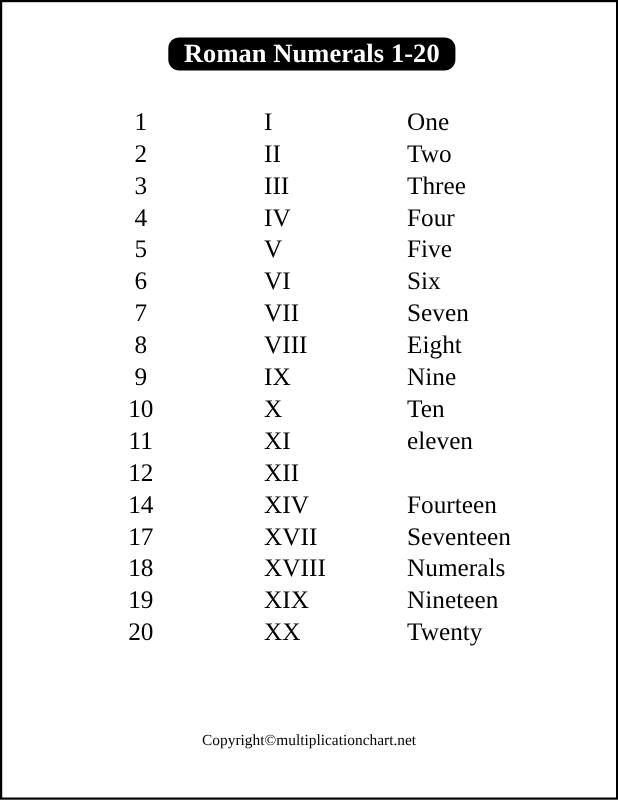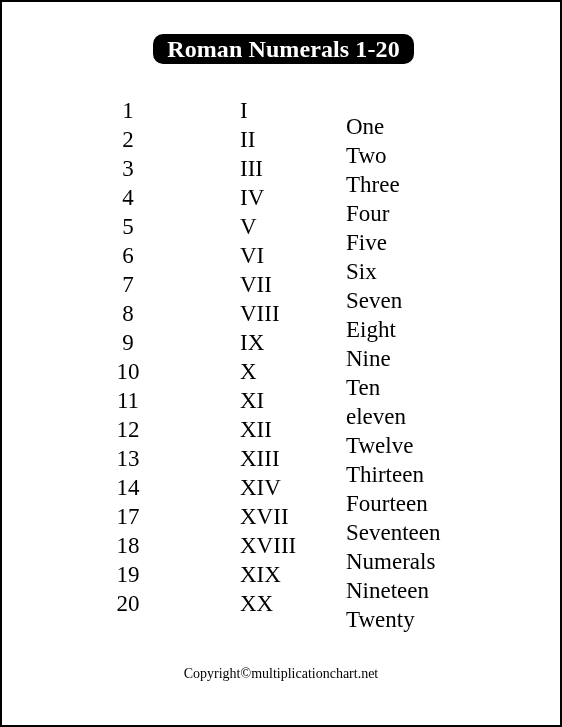--- a/index.html
+++ b/index.html
@@ -65,22 +65,21 @@
     left: 104px;
     width: 44px;
     text-align: center;
   }
   .col-roman {
     position: absolute;
     left: 238px;
   }
   .col-word {
     position: absolute;
-    left: 344px;
-    margin-top: 16px;
+    left: 368px;
   }
 
   
   #footer {
     position: absolute;
     left: 0;
     right: 0;
     top: 663px;
     text-align: center;
     font-size: 14px;
@@ -149,26 +148,20 @@
         <span class="col-word">Ten</span>
       </div>
       <div class="numeral-row">
         <span class="col-arabic">11</span>
         <span class="col-roman">XI</span>
         <span class="col-word">eleven</span>
       </div>
       <div class="numeral-row">
         <span class="col-arabic">12</span>
         <span class="col-roman">XII</span>
-        <span class="col-word">Twelve</span>
-      </div>
-      <div class="numeral-row">
-        <span class="col-arabic">13</span>
-        <span class="col-roman">XIII</span>
-        <span class="col-word">Thirteen</span>
       </div>
       <div class="numeral-row">
         <span class="col-arabic">14</span>
         <span class="col-roman">XIV</span>
         <span class="col-word">Fourteen</span>
       </div>
       <div class="numeral-row">
         <span class="col-arabic">17</span>
         <span class="col-roman">XVII</span>
         <span class="col-word">Seventeen</span>

